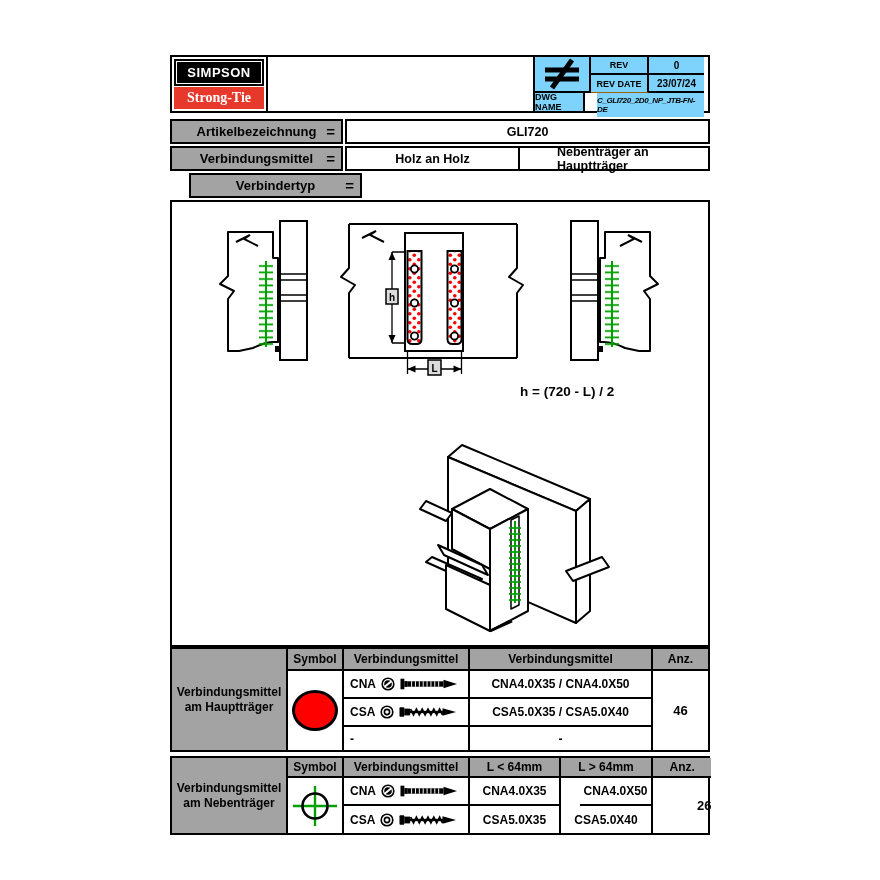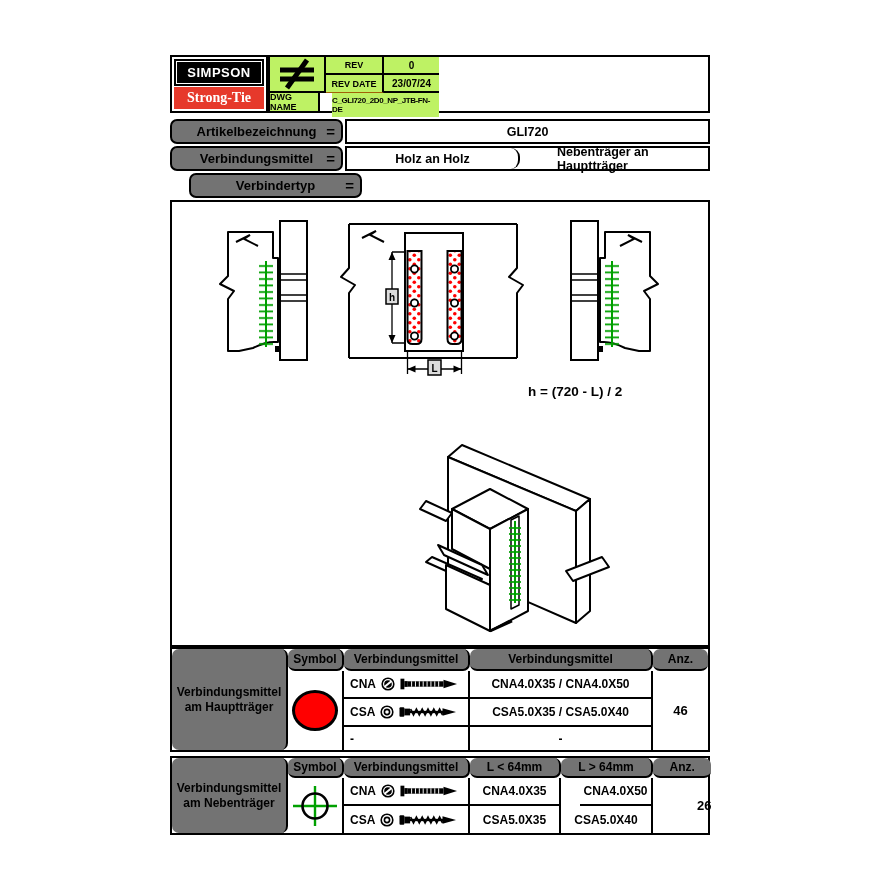--- a/index.html
+++ b/index.html
@@ -1,37 +1,37 @@
 <!DOCTYPE html>
 <html><head>
 <meta charset="utf-8">
 <style>
   html,body{margin:0;padding:0;background:#fff;}
   .page{position:relative;width:880px;height:880px;background:#fff;
         font-family:"Liberation Sans",sans-serif;color:#000;overflow:hidden;}
   .abs{position:absolute;box-sizing:border-box;}
   .box{position:absolute;box-sizing:border-box;border:2px solid #000;background:#fff;}
-  .gray{background:#737373;border-radius:7px;}
-  .cc{display:flex;align-items:center;justify-content:center;border-radius:9px;}
+  .gray{background:#a3a3a3;}
+  .cc{display:flex;align-items:center;justify-content:center;}
   .b{font-weight:bold;}
   .br{border-right:2px solid #000;}
   .bb{border-bottom:2px solid #000;}
 
   
   #title-block{display:flex;}
   .logo-cell{width:90px;border-right:2px solid #000;padding:2px;display:flex;flex-direction:column;gap:1px;}
   .logo-black{flex:1;background:#000;padding:2px;display:flex;}
   .logo-black-inner{flex:1;border:1px solid #fff;color:#fff;font-weight:bold;font-size:13px;
         letter-spacing:.5px;display:flex;align-items:center;justify-content:center;}
   .logo-red{flex:1;background:#e6392b;color:#fff;font-family:"Liberation Serif",serif;
         font-weight:bold;font-size:14px;display:flex;align-items:center;justify-content:center;}
   .title-cell{flex:1;display:flex;align-items:center;justify-content:center;}
   .title-text{font-size:27px;font-weight:bold;border-bottom:3px solid #000;padding:0 5px 2px 5px;letter-spacing:.5px;}
   .rev-block{width:173px;border-left:2px solid #000;position:relative;}
-  .rb{position:absolute;box-sizing:border-box;display:flex;align-items:center;justify-content:center;font-weight:bold;background:#bef264;}
+  .rb{position:absolute;box-sizing:border-box;display:flex;align-items:center;justify-content:center;font-weight:bold;background:#7dd3fc;}
 
   
   .info-label{left:170px;width:173px;height:25px;display:flex;align-items:center;justify-content:center;position:absolute;}
   .info-value{left:345px;width:365px;height:25px;position:absolute;display:flex;}
   .info-label .eq{position:absolute;right:6px;font-size:15px;}
   .ilt{font-size:13px;font-weight:bold;}
   .ivt{font-size:12.5px;font-weight:bold;}
 
   
   .ftable{display:grid;}
@@ -40,40 +40,40 @@
   .lbl2{text-align:center;line-height:1.25;}
   .red-dot{width:40px;height:35px;background:#ff0000;border:3px solid #000;border-radius:50%;}
 
   svg text{font-family:"Liberation Sans",sans-serif;}
 </style>
 </head>
 <body>
 
 <div class="page">
 
-  <div class="box" id="title-block" style="left:170px;top:55px;width:540px;height:58px;">
+  <div class="box" id="title-block" style="left:170px;top:55px;width:540px;height:58px;justify-content:space-between;">
     <div class="logo-cell">
       <div class="logo-black">
         <div class="logo-black-inner">SIMPSON</div>
       </div>
       <div class="logo-red">Strong-Tie</div>
     </div>
     <div class="rev-block">
       <div class="rb" style="left:0;top:0;width:56px;height:36px;border-right:2px solid #000;border-bottom:2px solid #000;">
         <svg width="42" height="32" viewBox="0 0 42 32">
           <path d="M4,12 H38 M4,21 H38" stroke="#000" stroke-width="5" fill="none"></path>
           <path d="M11,30 L31,2" stroke="#000" stroke-width="5" fill="none"></path>
         </svg>
       </div>
       <div class="rb" style="left:56px;top:0;width:58px;height:18px;border-right:2px solid #000;border-bottom:2px solid #000;font-size:9px;">REV</div>
       <div class="rb" style="left:114px;top:0;width:55px;height:18px;border-bottom:2px solid #000;font-size:10px;">0</div>
       <div class="rb" style="left:56px;top:18px;width:58px;height:18px;border-right:2px solid #000;border-bottom:1px solid #a16207;font-size:9px;">REV DATE</div>
       <div class="rb" style="left:114px;top:18px;width:55px;height:18px;border-bottom:2px solid #000;font-size:10px;">23/07/24</div>
       <div class="rb" style="left:0;top:36px;width:50px;height:18px;border-right:2px solid #000;font-size:9px;">DWG NAME</div>
-      <div class="rb" style="left:62px;top:36px;width:107px;height:24px;font-size:8px;letter-spacing:-0.4px;">C_GLI720_2D0_NP_JTB-FN-DE</div>
+      <div class="rb" style="left:62px;top:36px;width:107px;height:24px;font-size:8px;letter-spacing:-0.4px;font-style:italic;">C_GLI720_2D0_NP_JTB-FN-DE</div>
     </div>
   </div>
 
   <div class="box gray info-label" style="top:119px;">
     <span class="ilt">Artikelbezeichnung</span>
     <span class="eq b">=</span>
   </div>
   <div class="box info-value" style="top:119px;">
     <div class="cc ivt" style="flex:1;">GLI720</div>
   </div>
@@ -155,21 +155,21 @@
         <rect x="77" y="10" width="27" height="139" fill="#fff" stroke="#000" stroke-width="2"></rect>
         <path d="M77,63 H104 M77,69 H104 M77,84 H104 M77,90 H104" stroke="#000" stroke-width="1.5" fill="none"></path>
         <path d="M25,21 H70 V47 H75 V131 H71 C63,131 56,134 50,137 L36,140 H25 V88 L31,80 L17,73 L25,65 Z" fill="#fff" stroke="#000" stroke-width="2" stroke-linejoin="round"></path>
         <path d="M33,31 L47,24 L41,28 L55,35" stroke="#000" stroke-width="2" fill="none"></path>
         <rect x="56" y="52" width="14" height="84" fill="url(#rungsR)"></rect>
         <line x1="63" y1="50" x2="63" y2="136" stroke="#00a000" stroke-width="2"></line>
         <rect x="72" y="135" width="6" height="6" fill="#000"></rect>
       </g>
     </svg>
 
-    <div class="abs b" style="left:356px;top:182px;font-size:13.5px;">h = (720 - L) / 2</div>
+    <div class="abs b" style="left:348px;top:182px;font-size:13.5px;">h = (720 - L) / 2</div>
 
     <svg class="abs" style="left:246px;top:233px;" width="196" height="208" viewBox="0 0 196 208">
       <defs>
         <pattern id="rungsI" width="12" height="6" patternUnits="userSpaceOnUse">
           <line x1="0" y1="3" x2="12" y2="3" stroke="#00a000" stroke-width="1.7"></line>
         </pattern>
       </defs>
       <g stroke="#000" stroke-width="2" fill="#fff" stroke-linejoin="round">
 
         <path d="M30,22 L44,10 L172,64 L158,76 Z"></path>

